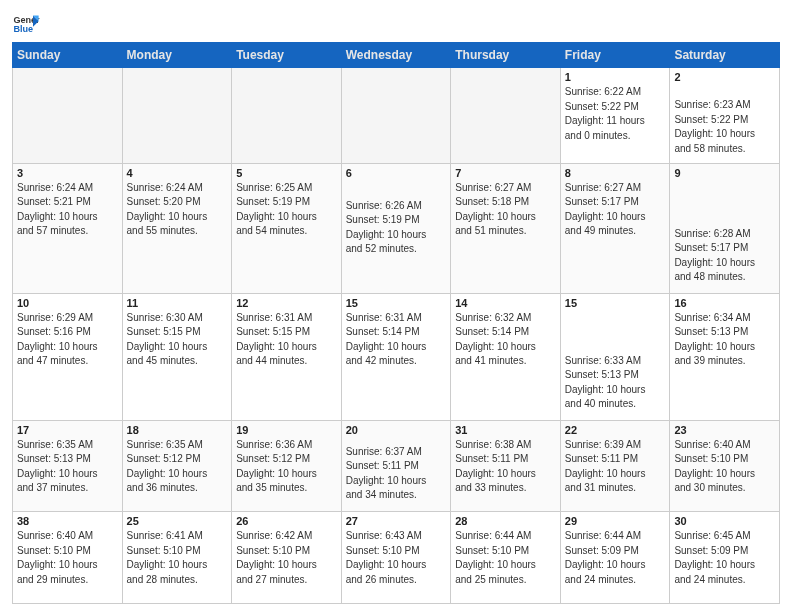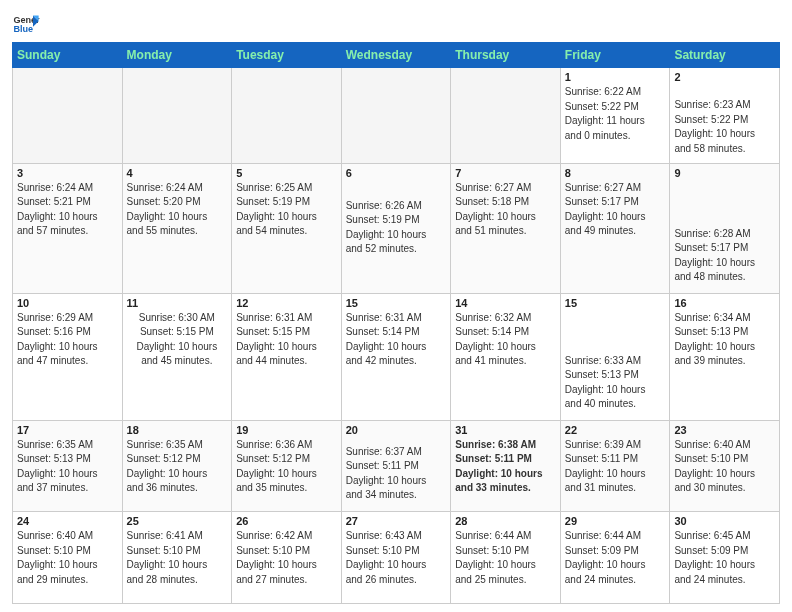--- a/index.html
+++ b/index.html
@@ -47,21 +47,21 @@
     }
     .calendar {
       flex: 1;
       border: 1px solid #ccc;
       border-collapse: collapse;
       width: 100%;
       table-layout: fixed;
     }
     .calendar th {
       background: #1565c0;
-      color: #86efac;
+      color: #e5e5e5;
       text-align: left;
       padding: 5px 4px;
       font-size: 12px;
       font-weight: bold;
       border: 1px solid #1565c0;
     }
     .calendar td {
       border: 1px solid #ccc;
       vertical-align: top;
       padding: 3px 4px;
@@ -196,21 +196,21 @@
         <tr>
           <td>
             <span class="day-num">10</span>
             <div class="day-info" style="white-space: pre-line;">Sunrise: 6:29 AM
 Sunset: 5:16 PM
 Daylight: 10 hours
 and 47 minutes.</div>
           </td>
           <td>
             <span class="day-num">11</span>
-            <div class="day-info" style="white-space: pre-line; text-align: center;">Sunrise: 6:30 AM
+            <div class="day-info" style="white-space: pre-line;">Sunrise: 6:30 AM
 Sunset: 5:15 PM
 Daylight: 10 hours
 and 45 minutes.</div>
           </td>
           <td>
             <span class="day-num">12</span>
             <div class="day-info" style="white-space: pre-line;">Sunrise: 6:31 AM
 Sunset: 5:15 PM
 Daylight: 10 hours
 and 44 minutes.</div>
@@ -268,21 +268,21 @@
           </td>
           <td>
             <span class="day-num">20</span>
             <div class="day-info" style="white-space: pre-line; margin-top: 9px;">Sunrise: 6:37 AM
 Sunset: 5:11 PM
 Daylight: 10 hours
 and 34 minutes.</div>
           </td>
           <td>
             <span class="day-num">31</span>
-            <div class="day-info" style="white-space: pre-line; font-weight: bold;">Sunrise: 6:38 AM
+            <div class="day-info" style="white-space: pre-line;">Sunrise: 6:38 AM
 Sunset: 5:11 PM
 Daylight: 10 hours
 and 33 minutes.</div>
           </td>
           <td>
             <span class="day-num">22</span>
             <div class="day-info" style="white-space: pre-line;">Sunrise: 6:39 AM
 Sunset: 5:11 PM
 Daylight: 10 hours
 and 31 minutes.</div>
@@ -290,21 +290,21 @@
           <td>
             <span class="day-num">23</span>
             <div class="day-info" style="white-space: pre-line;">Sunrise: 6:40 AM
 Sunset: 5:10 PM
 Daylight: 10 hours
 and 30 minutes.</div>
           </td>
         </tr>
         <tr>
           <td>
-            <span class="day-num">24</span>
+            <span class="day-num">38</span>
             <div class="day-info" style="white-space: pre-line;">Sunrise: 6:40 AM
 Sunset: 5:10 PM
 Daylight: 10 hours
 and 29 minutes.</div>
           </td>
           <td>
             <span class="day-num">25</span>
             <div class="day-info" style="white-space: pre-line;">Sunrise: 6:41 AM
 Sunset: 5:10 PM
 Daylight: 10 hours

